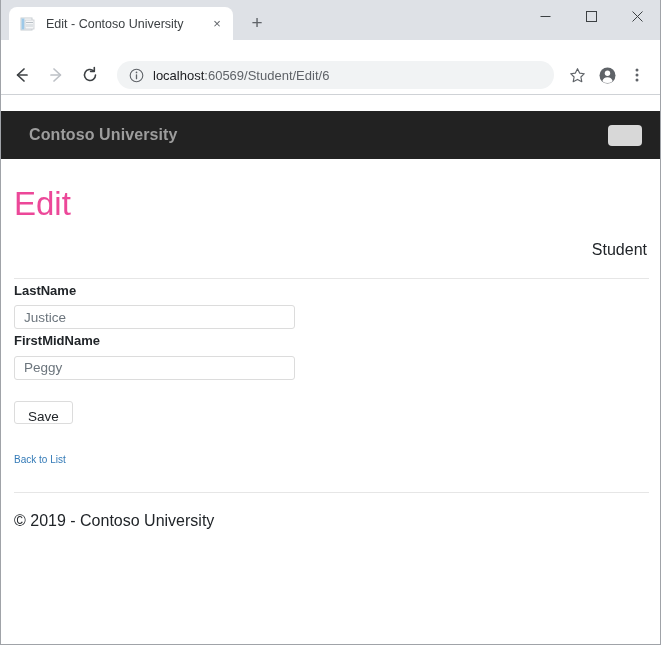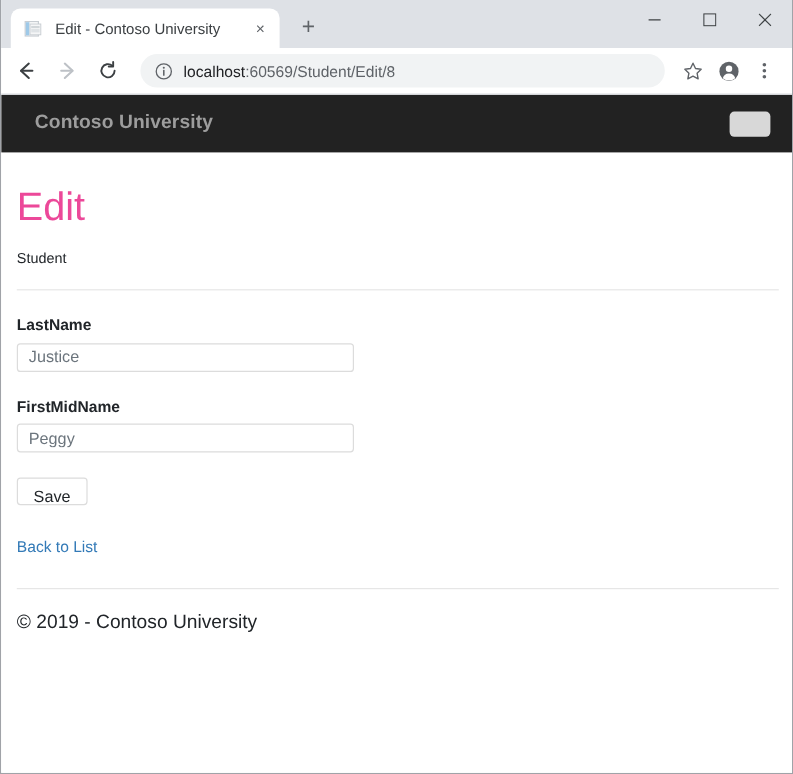--- a/index.html
+++ b/index.html
@@ -11,20 +11,21 @@
     background: #ffffff;
   }
 
   .window {
     width: 661px; height: 645px;
     display: flex; flex-direction: column;
     background: #ffffff;
     border: 1px solid #a0a3a8;
     border-top: none;
     position: relative;
+    gap: 16px;
   }
 
   
   .tabstrip {
     height: 40px;
     background: #dee1e6;
     display: flex;
     align-items: flex-end;
     position: relative;
     flex: 0 0 auto;
@@ -162,34 +163,35 @@
   }
 
   h1.page-title {
     font-size: 33px;
     font-weight: normal;
     color: #ec4899;
     margin: 25px 0 16px 0;
     line-height: 1.2;
   }
   h4.page-subtitle {
-    font-size: 12px;
+    font-size: 16px;
     font-weight: normal;
     color: #212529;
     margin: 14px 0 0 0;
     line-height: 1.2;
+    text-align: right;
   }
   hr.rule {
     border: none;
     border-top: 1px solid #e6e6e6;
     margin: 19px 0 0 0;
     width: 635px;
   }
 
-  .form-group { margin-top: 21px; }
+  .form-group { margin-top: 4px; }
   .form-label {
     display: block;
     font-size: 13px;
     font-weight: bold;
     color: #212529;
     margin-bottom: 7px;
     line-height: 1.2;
   }
   .form-input {
     display: block;
@@ -217,21 +219,21 @@
     font-family: "Liberation Sans", sans-serif;
     font-size: 13.5px;
     color: #212529;
     line-height: 29px;
     text-align: center;
     cursor: pointer;
   }
 
   .backlink-wrap { margin-top: 24px; }
   .backlink {
-    font-size: 13px;
+    font-size: 10px;
     color: #337ab7;
     text-decoration: none;
   }
 
   hr.footrule {
     border: none;
     border-top: 1px solid #e6e6e6;
     margin: 25px 0 0 0;
     width: 635px;
   }
@@ -308,21 +310,21 @@
     </div>
 
     <div class="omnibox">
       <span class="omni-info">
         <svg width="15" height="15" viewBox="0 0 15 15">
           <circle cx="7.5" cy="7.5" r="6.3" fill="none" stroke="#5f6368" stroke-width="1.1"></circle>
           <circle cx="7.5" cy="4.4" r="0.85" fill="#5f6368"></circle>
           <rect x="6.85" y="6.2" width="1.3" height="5" rx="0.5" fill="#5f6368"></rect>
         </svg>
       </span>
-      <span class="omni-url"><span class="host">localhost</span><span>:60569/Student/Edit/8</span></span>
+      <span class="omni-url"><span class="host">localhost</span><span>:60569/Student/Edit/6</span></span>
     </div>
 
     <div class="tbicon">
       <svg width="17" height="17" viewBox="0 0 17 17">
         <path d="M8.5 1.7 L10.6 6.1 L15.3 6.7 L11.9 10 L12.8 14.7 L8.5 12.4 L4.2 14.7 L5.1 10 L1.7 6.7 L6.4 6.1 Z" fill="none" stroke="#5f6368" stroke-width="1.15" stroke-linejoin="round"></path>
       </svg>
     </div>
 
     <div class="tbicon">
       <svg width="19" height="19" viewBox="0 0 19 19">

